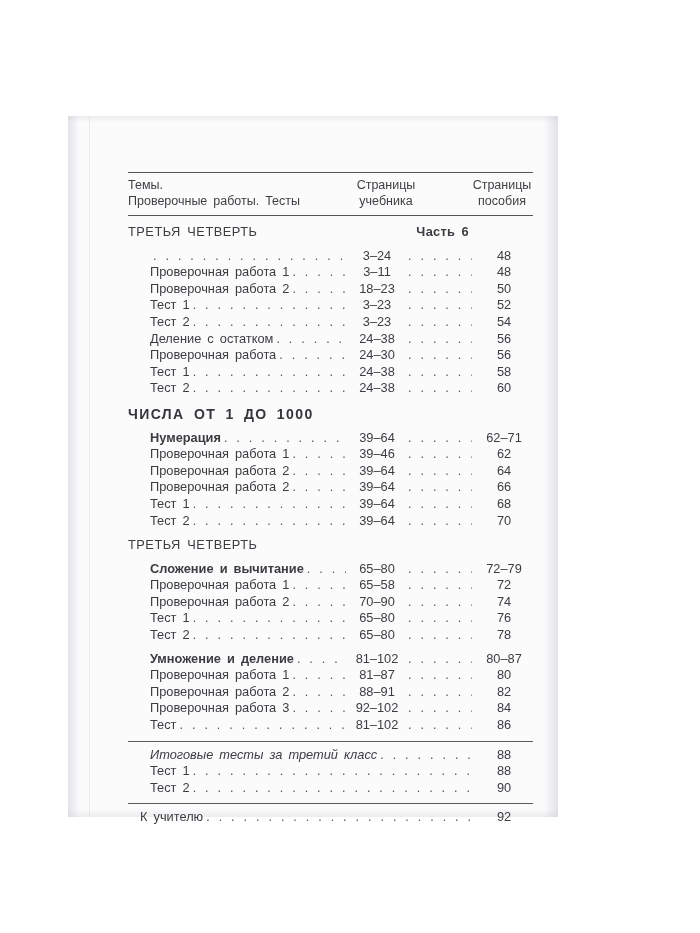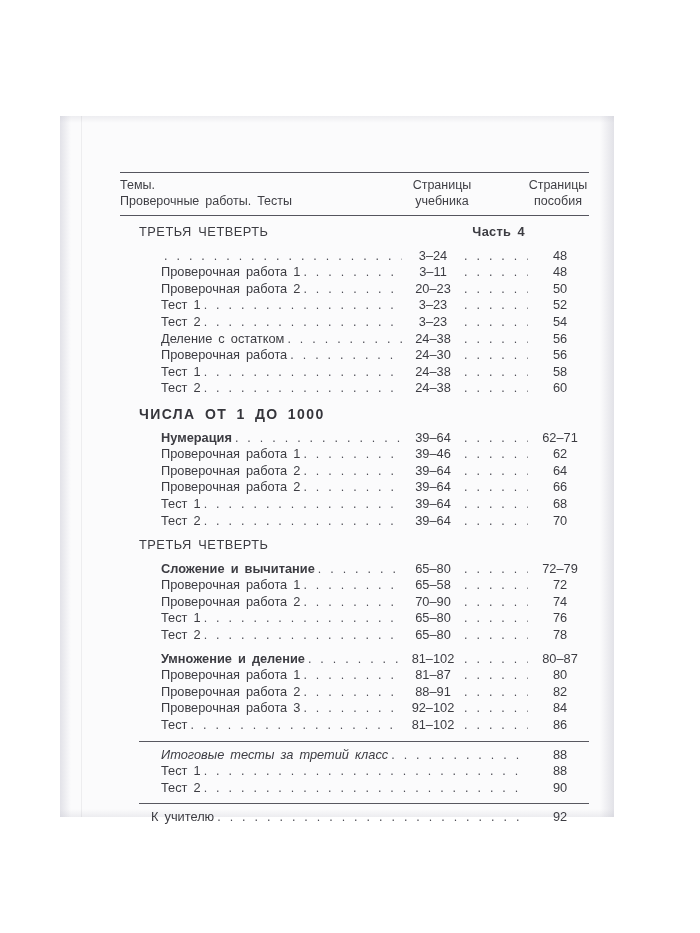--- a/index.html
+++ b/index.html
@@ -13,23 +13,23 @@
   }
   .stage {
     position: relative;
     width: 700px;
     height: 933px;
     background: #ffffff;
   }
   
   .photo {
     position: absolute;
-    left: 60px;
+    left: 68px;
     top: 116px;
-    width: 554px;
+    width: 490px;
     height: 701px;
     box-sizing: border-box;
     padding: 56px 25px 0 60px;
     background:
       linear-gradient(to left,  rgba(185,185,198,0.38), rgba(185,185,198,0) 14px),
       linear-gradient(to right, rgba(196,196,208,0.45), rgba(196,196,208,0) 11px),
       linear-gradient(to bottom, rgba(205,205,214,0.30), rgba(205,205,214,0) 7px),
       linear-gradient(to top,    rgba(198,198,208,0.28), rgba(198,198,208,0) 8px),
       #fbfbfc;
   }
@@ -51,21 +51,21 @@
     font-size: 12.5px;
     line-height: 16px;
     color: #3f3f45;
     word-spacing: 2.5px;
   }
   .th-col1 { flex: 1 1 auto; }
   .th-col2 { flex: 0 0 110px; text-align: center; }
   .th-spc  { flex: 0 0 30px; }
   .th-col3 { flex: 0 0 62px; text-align: center; }
 
-  .toc { margin-top: 6px; margin-left: 19px; }
+  .toc { margin-top: 6px; }
   .line {
     display: flex;
     align-items: baseline;
     font-size: 12.8px;
     line-height: 16.6px;
     color: #3c3c42;
     word-spacing: 2.5px;
   }
   .quarter { margin: 8px 0 3px 0; letter-spacing: 0.5px; }
   .quarter .q-right { margin-left: auto; margin-right: 64px; font-weight: 700; letter-spacing: 0.3px; }
@@ -129,39 +129,39 @@
         <div>Страницы</div>
         <div>пособия</div>
       </div>
     </div>
 
     <div class="rule-strong"></div>
 
     <div class="toc">
         <div class="line quarter">
           <span class="q-label">ТРЕТЬЯ ЧЕТВЕРТЬ</span>
-          <span class="q-right">Часть 4</span>
+          <span class="q-right">Часть 6</span>
         </div>
         <div class="line row bold topic">
           <span class="dots"></span>
           <span class="range">3–24</span>
           <span class="dots d2"></span>
           <span class="manual">48</span>
         </div>
         <div class="line row">
           <span class="label">Проверочная работа 1</span>
           <span class="dots"></span>
           <span class="range">3–11</span>
           <span class="dots d2"></span>
           <span class="manual">48</span>
         </div>
         <div class="line row">
           <span class="label">Проверочная работа 2</span>
           <span class="dots"></span>
-          <span class="range">20–23</span>
+          <span class="range">18–23</span>
           <span class="dots d2"></span>
           <span class="manual">50</span>
         </div>
         <div class="line row">
           <span class="label">Тест 1</span>
           <span class="dots"></span>
           <span class="range">3–23</span>
           <span class="dots d2"></span>
           <span class="manual">52</span>
         </div>

